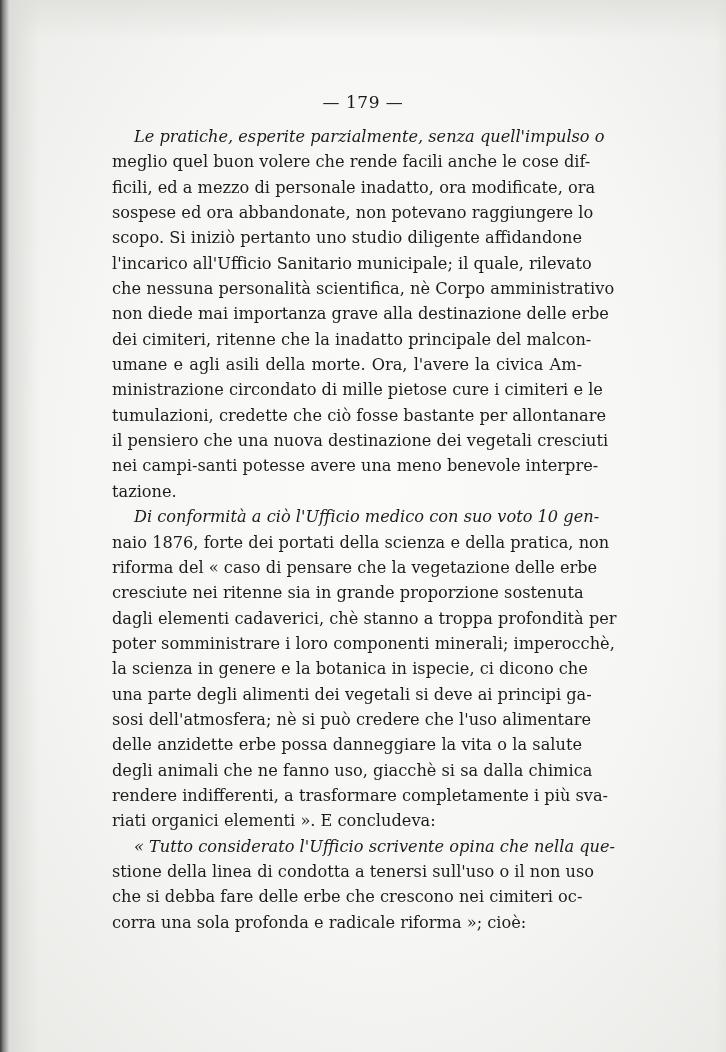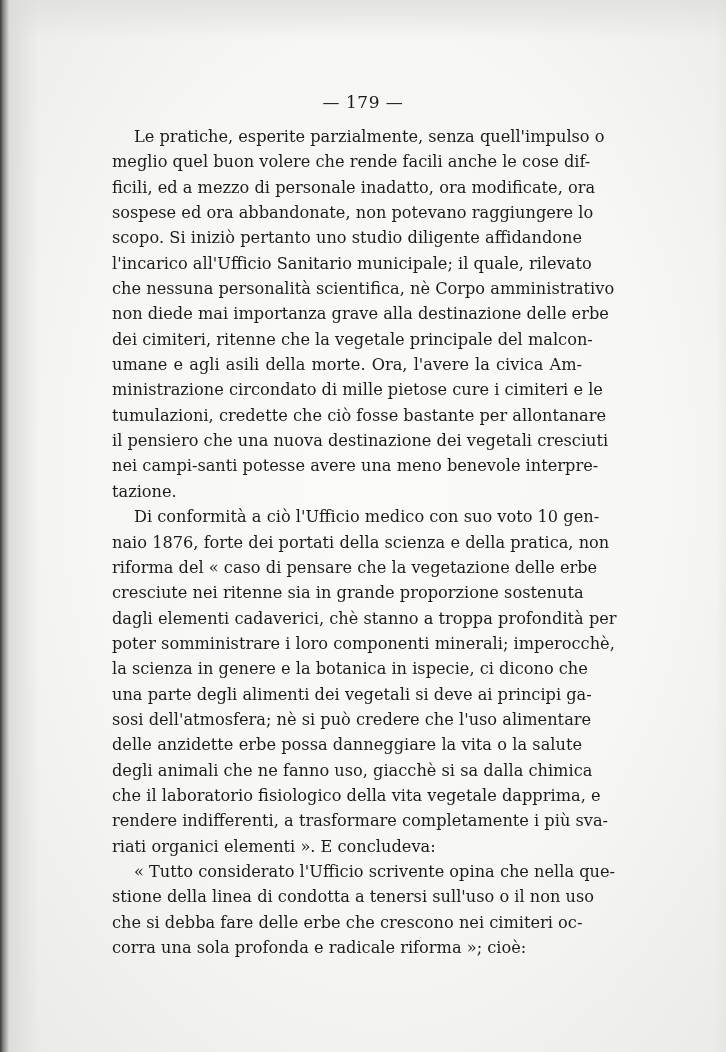--- a/index.html
+++ b/index.html
@@ -68,20 +68,21 @@
       height: 25.35px;
       line-height: 25.35px;
       font-size: 16.2px;
       white-space: nowrap;
       text-align: justify;
       text-align-last: justify;
       color: #1c1c1c;
     }
     .line.indent {
       padding-left: 22px;
+      font-style: italic;
     }
     .line.last {
       text-align-last: left;
     }
   </style>
 </head>
 <body>
 
 <div class="page">
   <div class="top-shadow"></div>
@@ -95,42 +96,41 @@
 
     <div>
       <span class="line indent">Le pratiche, esperite parzialmente, senza quell'impulso o</span>
       <span class="line">meglio quel buon volere che rende facili anche le cose dif-</span>
       <span class="line">ficili, ed a mezzo di personale inadatto, ora modificate, ora</span>
       <span class="line">sospese ed ora abbandonate, non potevano raggiungere lo</span>
       <span class="line">scopo. Si iniziò pertanto uno studio diligente affidandone</span>
       <span class="line">l'incarico all'Ufficio Sanitario municipale; il quale, rilevato</span>
       <span class="line">che nessuna personalità scientifica, nè Corpo amministrativo</span>
       <span class="line">non diede mai importanza grave alla destinazione delle erbe</span>
-      <span class="line">dei cimiteri, ritenne che la vegetale principale del malcon-</span>
+      <span class="line">dei cimiteri, ritenne che la inadatto principale del malcon-</span>
       <span class="line">umane e agli asili della morte. Ora, l'avere la civica Am-</span>
       <span class="line">ministrazione circondato di mille pietose cure i cimiteri e le</span>
       <span class="line">tumulazioni, credette che ciò fosse bastante per allontanare</span>
       <span class="line">il pensiero che una nuova destinazione dei vegetali cresciuti</span>
       <span class="line">nei campi-santi potesse avere una meno benevole interpre-</span>
       <span class="line last">tazione.</span>
     </div>
 
     <div>
       <span class="line indent">Di conformità a ciò l'Ufficio medico con suo voto 10 gen-</span>
       <span class="line">naio 1876, forte dei portati della scienza e della pratica, non</span>
       <span class="line">riforma del « caso di pensare che la vegetazione delle erbe</span>
       <span class="line">cresciute nei ritenne sia in grande proporzione sostenuta</span>
       <span class="line">dagli elementi cadaverici, chè stanno a troppa profondità per</span>
       <span class="line">poter somministrare i loro componenti minerali; imperocchè,</span>
       <span class="line">la scienza in genere e la botanica in ispecie, ci dicono che</span>
       <span class="line">una parte degli alimenti dei vegetali si deve ai principi ga-</span>
       <span class="line">sosi dell'atmosfera; nè si può credere che l'uso alimentare</span>
       <span class="line">delle anzidette erbe possa danneggiare la vita o la salute</span>
       <span class="line">degli animali che ne fanno uso, giacchè si sa dalla chimica</span>
-      <span class="line">che il laboratorio fisiologico della vita vegetale dapprima, e</span>
       <span class="line">rendere indifferenti, a trasformare completamente i più sva-</span>
       <span class="line last">riati organici elementi ». E concludeva:</span>
     </div>
 
     <div>
       <span class="line indent">« Tutto considerato l'Ufficio scrivente opina che nella que-</span>
       <span class="line">stione della linea di condotta a tenersi sull'uso o il non uso</span>
       <span class="line">che si debba fare delle erbe che crescono nei cimiteri oc-</span>
       <span class="line last">corra una sola profonda e radicale riforma »; cioè:</span>
     </div>

